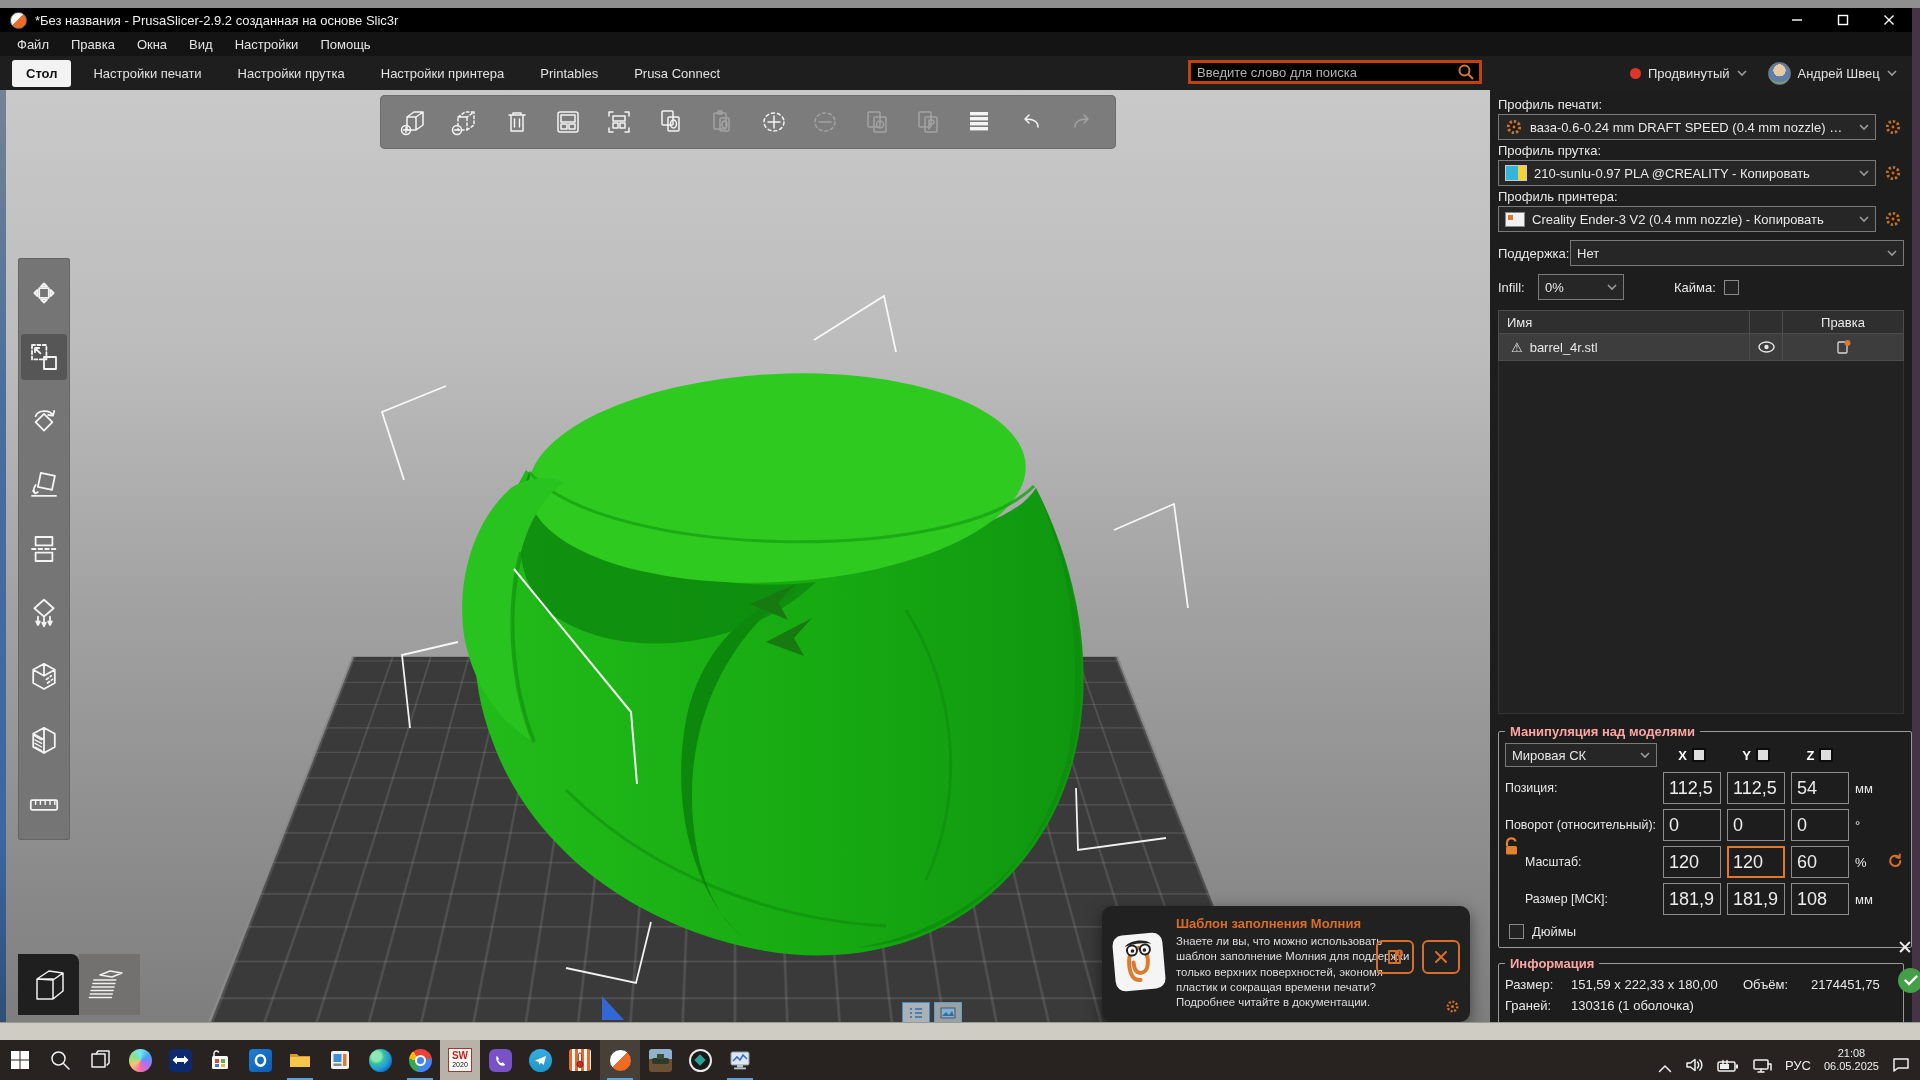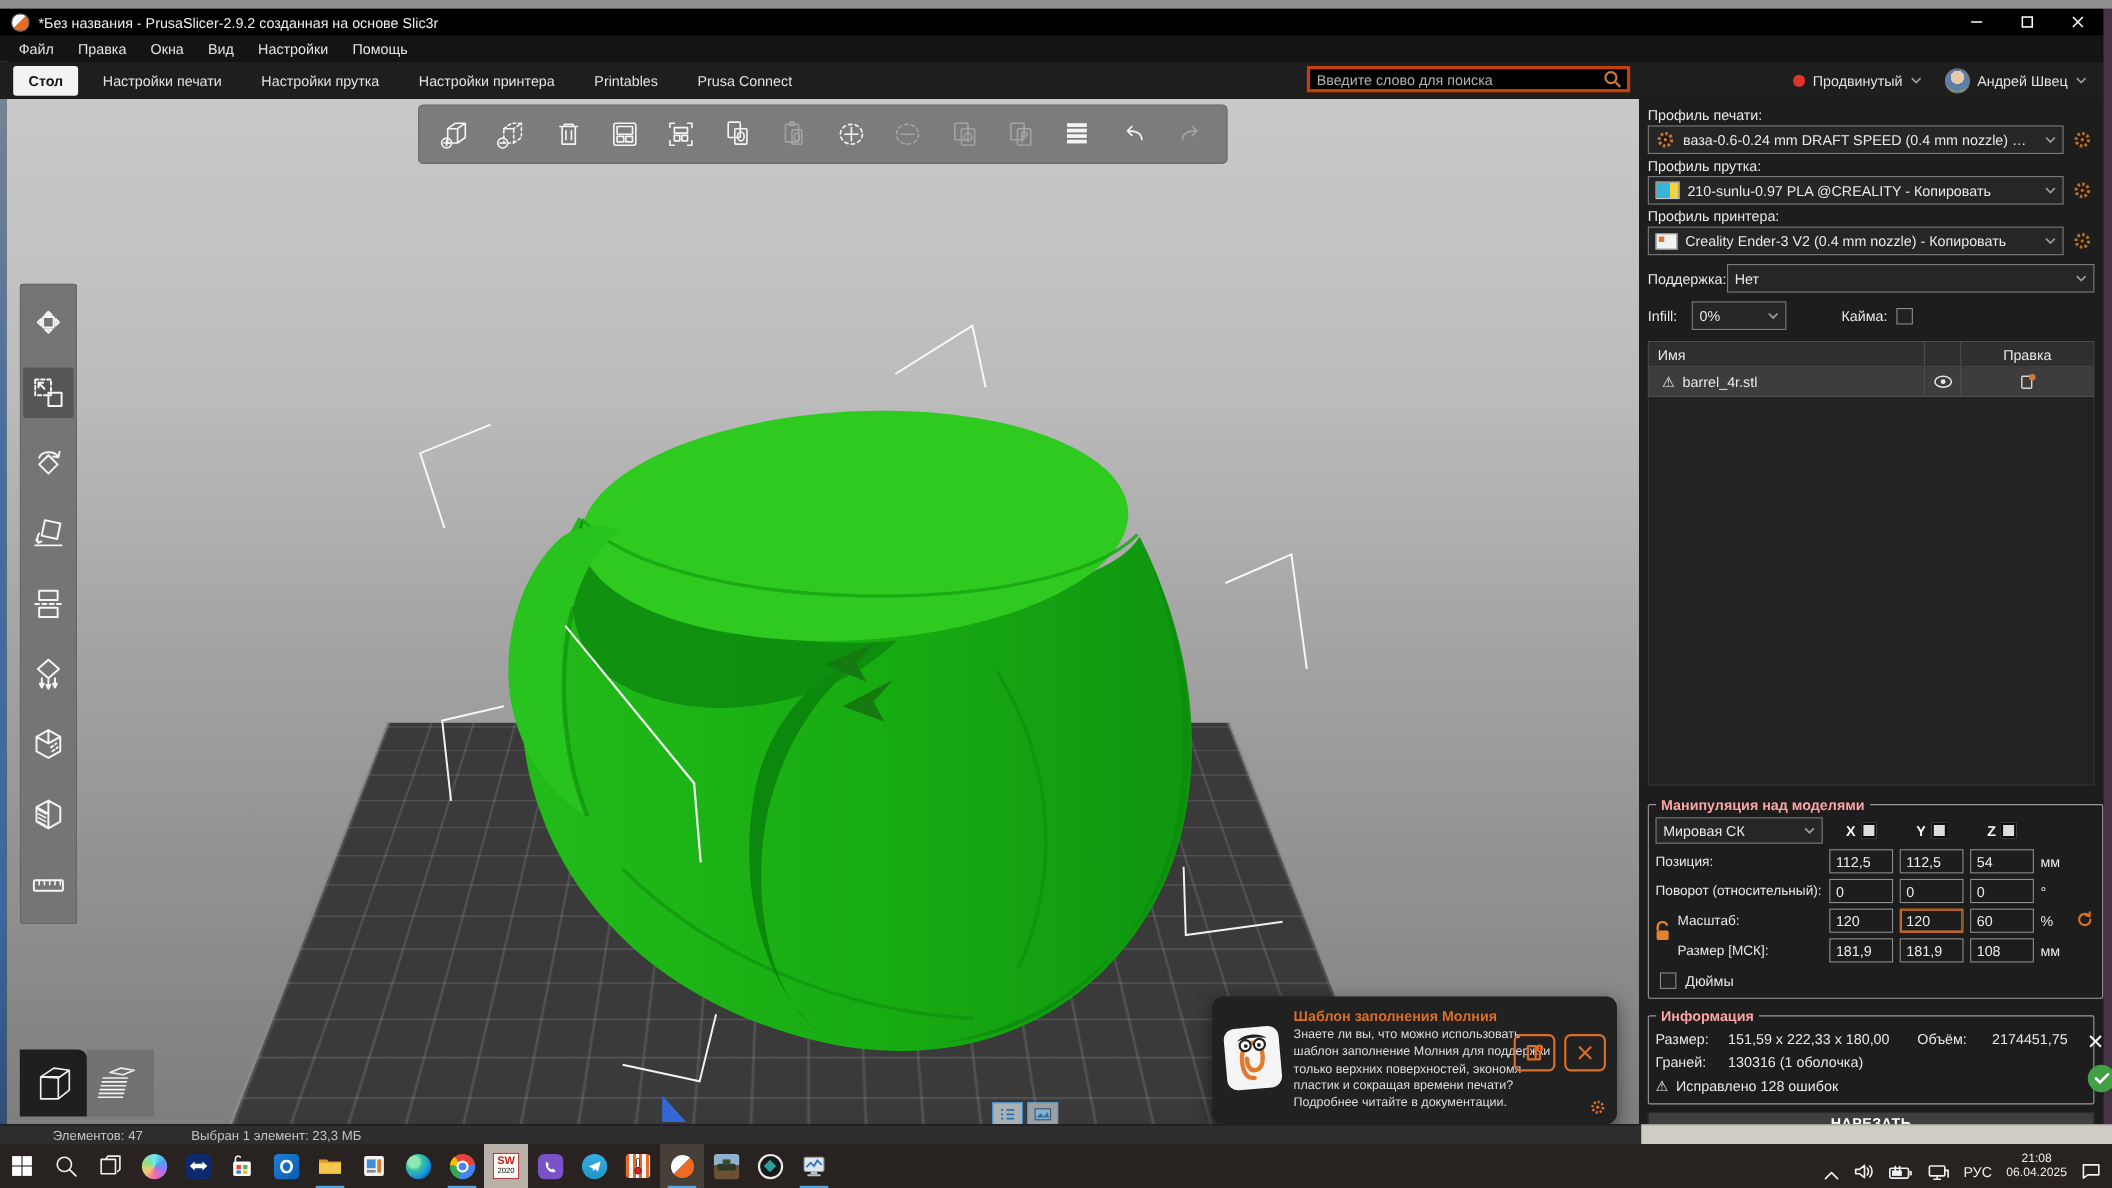--- a/index.html
+++ b/index.html
@@ -81,21 +81,21 @@
   .warn{color:#e8e8e8;font-size:13px;}
   .objlist-space{flex:0 0 352px;background:#222;border:1px solid #333;border-top:none;}
   
   fieldset{border:1px solid #9a9a9a;border-radius:2px;margin:10px 0 0 0;padding:4px 6px 8px 6px;position:relative;}
   legend{padding:0 5px;font-weight:bold;font-size:13px;color:#fca5a5;}
   .mgrid{display:grid;grid-template-columns:152px 58px 58px 58px 26px 18px;column-gap:6px;row-gap:5px;align-items:center;}
   .mhead{display:flex;align-items:center;justify-content:center;gap:5px;font-weight:bold;color:#fff;}
   .axis-ic{width:10px;height:10px;border:2px solid #0c0c0c;background:#dedede;display:inline-block;}
   .mlabel{font-size:12.4px;white-space:nowrap;}
   .mlabel.indent{padding-left:20px;}
-  .mfield{width:100%;height:22px;background:#1d1d1d;border:1px solid #8d8d8d;color:#ececec;font-size:13px;padding:0 5px;box-sizing:border-box;font-family:"Liberation Sans",sans-serif;}
+  .mfield{width:100%;height:32px;background:#1d1d1d;border:1px solid #8d8d8d;color:#ececec;font-size:18px;padding:0 5px;box-sizing:border-box;font-family:"Liberation Sans",sans-serif;}
   .mfield.focused{border:1px solid #e0782f;box-shadow:0 0 0 1px #e0782f inset;}
   .munit{font-size:13px;}
   .lockwrap{position:absolute;left:4px;top:96px;}
   .inches-row{display:flex;align-items:center;gap:8px;margin-top:9px;padding-left:4px;}
   
   .igrid{display:grid;grid-template-columns:62px 168px 64px 1fr;column-gap:4px;row-gap:6px;font-size:13px;align-items:center;padding-top:2px;}
   .ierr{display:flex;align-items:center;gap:7px;margin-top:7px;font-size:13px;}
   .slice-btn{margin-top:7px;height:30px;background:#3f3f3f;border:1px solid #2c2c2c;color:#fff;font-weight:bold;font-size:13px;letter-spacing:.4px;width:100%;font-family:"Liberation Sans",sans-serif;}
   
   .notif{position:absolute;left:1102px;top:906px;width:368px;height:116px;background:#212121;border-radius:10px;box-shadow:0 5px 16px rgba(0,0,0,.5);color:#dedede;}
@@ -716,24 +716,20 @@
   </div>
 
   <div class="edge-x">✕</div>
   <div class="edge-ok">
       <svg width="14" height="11" viewBox="0 0 14 11">
         <path d="M1.5 5.5 L5 9 L12.5 1.5" stroke="#fff" stroke-width="2.4" fill="none" stroke-linecap="round"></path>
       </svg>
     </div>
 
   <div class="statusbar">
-    <div class="sb-dark">
-      <span>Элементов: 47</span>
-      <span>Выбран 1 элемент: 23,3 МБ</span>
-    </div>
     <div class="sb-light"></div>
   </div>
 
   <div class="taskbar">
     <div class="tb-btn">
         <svg class="tb-ic24" viewBox="0 0 24 24">
           <g fill="#fff">
             <rect x="3" y="3" width="8.5" height="8.5"></rect>
             <rect x="12.5" y="3" width="8.5" height="8.5"></rect>
             <rect x="3" y="12.5" width="8.5" height="8.5"></rect>
@@ -870,21 +866,21 @@
           <path d="M6 1.5 V5 M10 1.5 V5" class="wic" stroke-width="1.3"></path>
           <rect x="3" y="5" width="9" height="5" fill="#eee"></rect>
         </svg>
       <svg width="20" height="15" viewBox="0 0 20 15">
           <rect x="2" y="2" width="14" height="9" rx="1" class="wic" stroke-width="1.4"></rect>
           <path d="M6 14 H12 M9 11 V14 M16 6 H19 M19 6 V12" class="wic" stroke-width="1.4"></path>
         </svg>
       <span class="tray-lang">РУС</span>
       <div class="clock">
         <div>21:08</div>
-        <div>06.04.2025</div>
+        <div>06.05.2025</div>
       </div>
       <svg width="18" height="16" viewBox="0 0 18 16">
           <path d="M2 2 H16 V11 H6 L2 14 Z" class="wic" stroke-width="1.4"></path>
         </svg>
     </div>
   </div>
 
 </div>
 
 </body></html>

